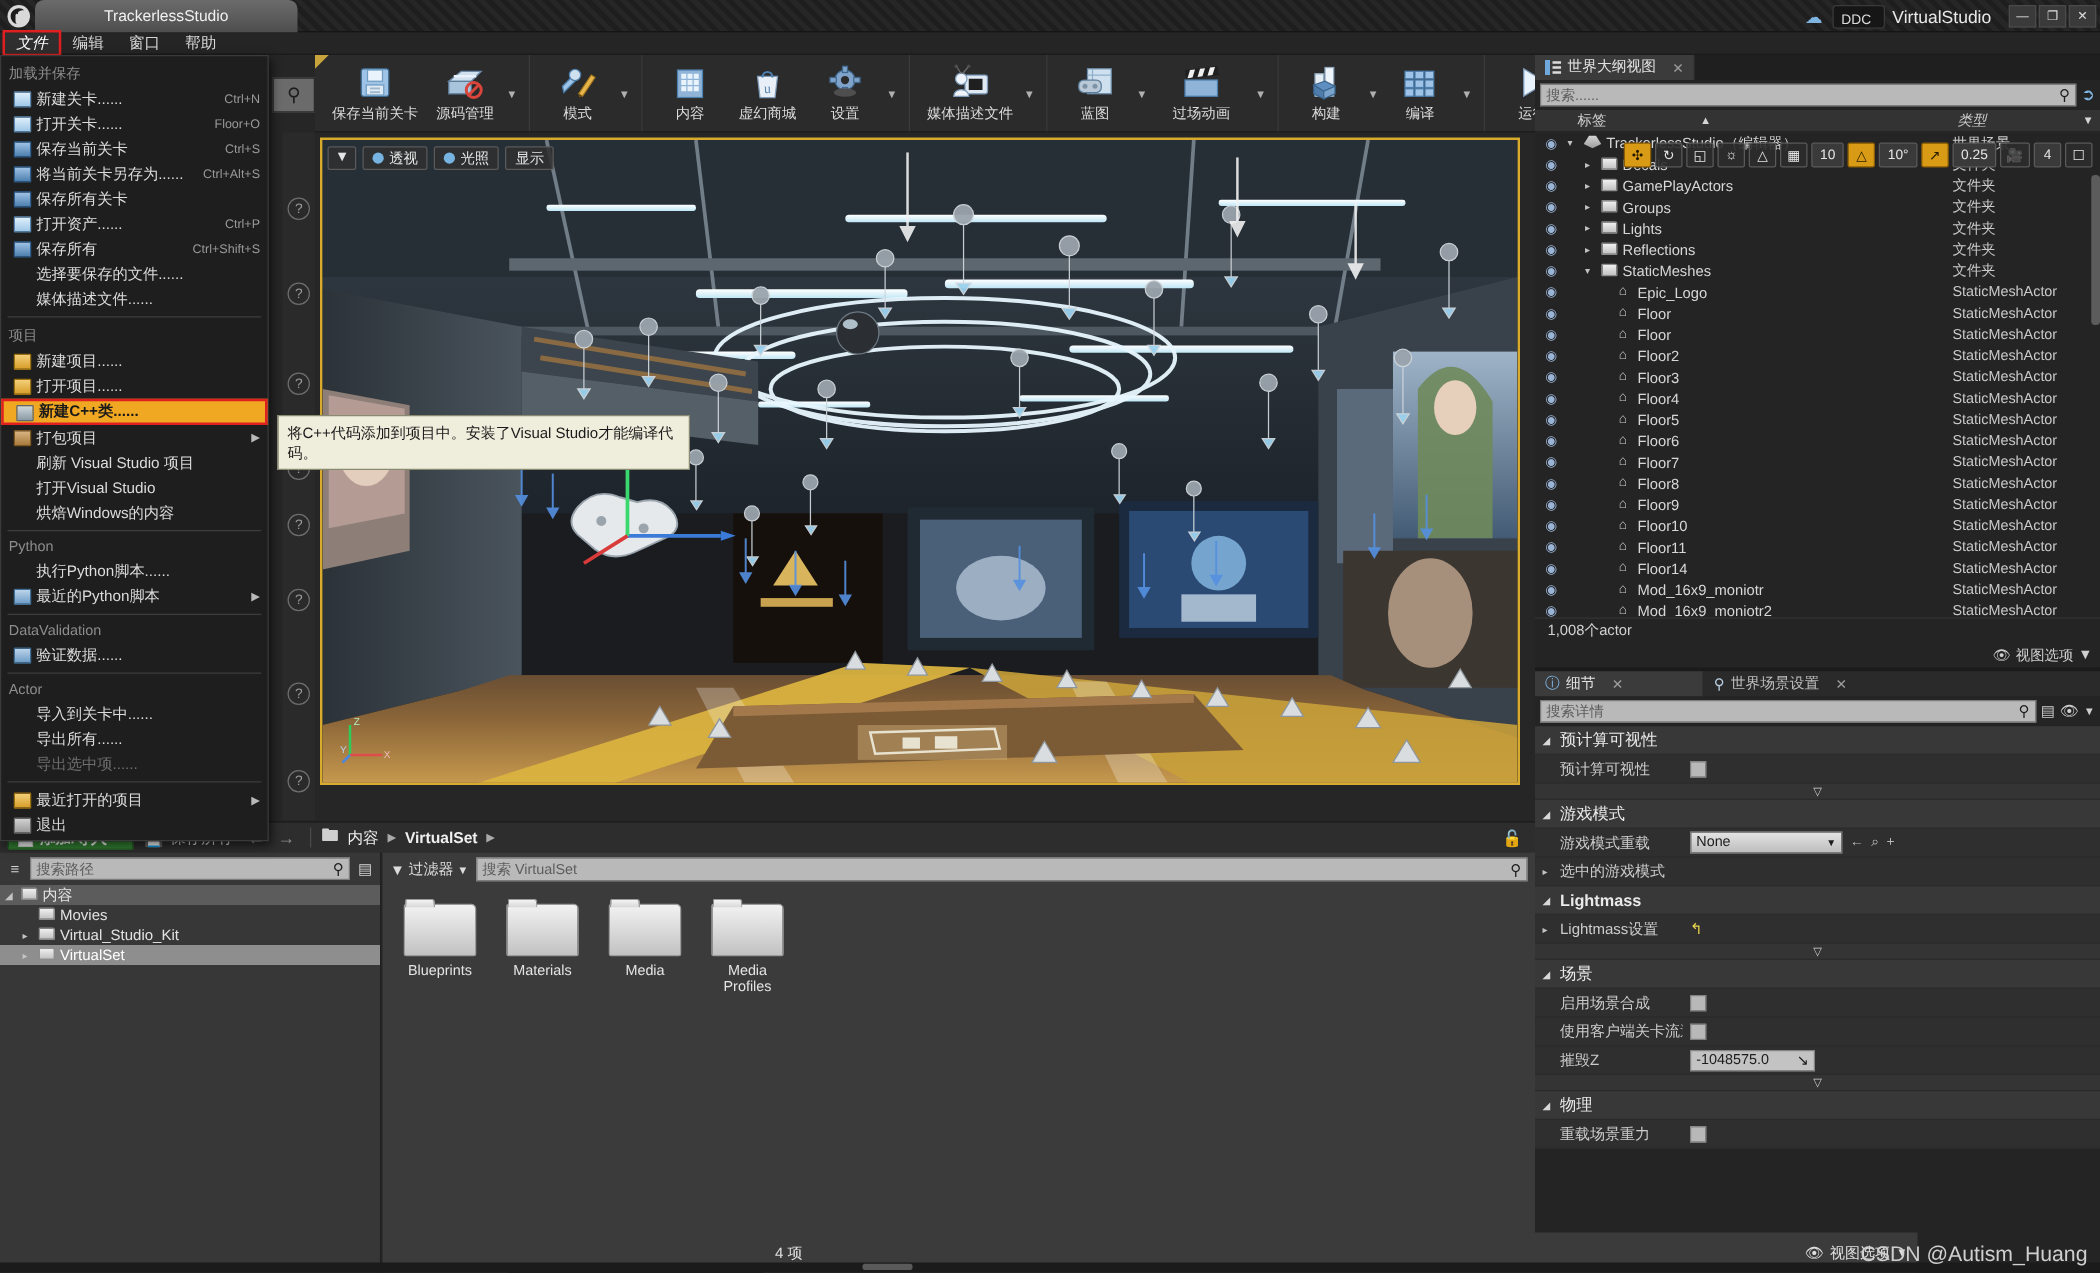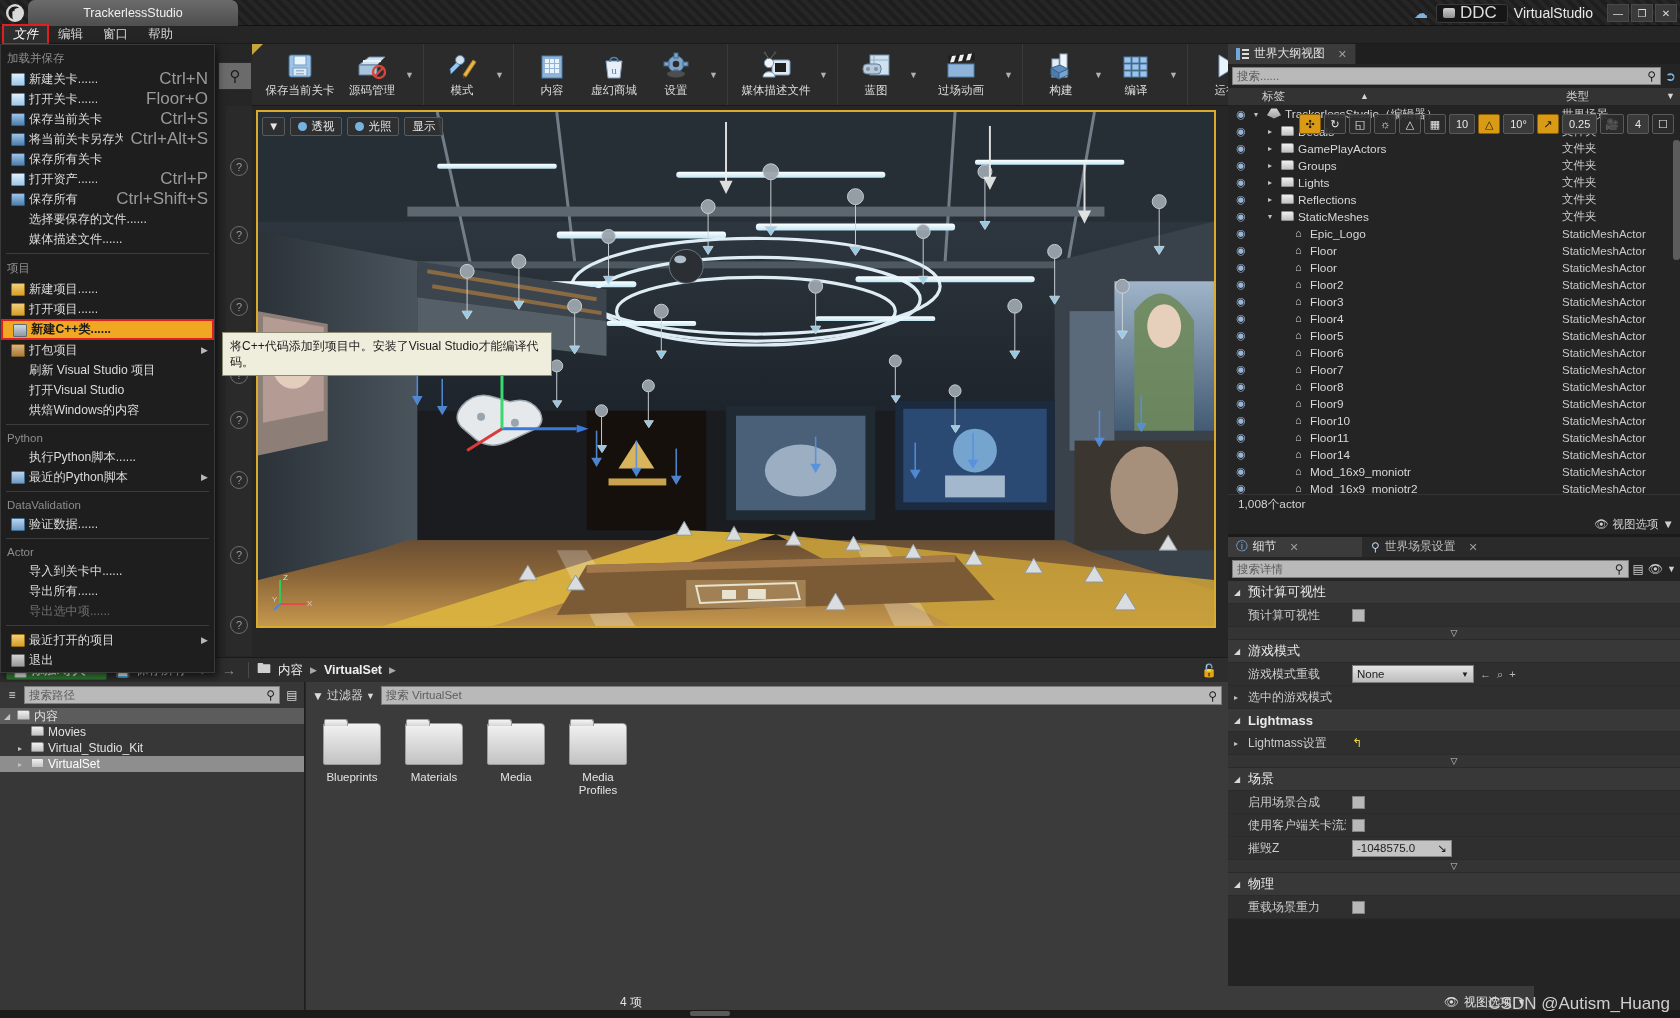--- a/index.html
+++ b/index.html
@@ -28,21 +28,21 @@
     background:linear-gradient(#6b6b6b,#4e4e4e);
     border-radius:7px 7px 0 0;
     display:flex; align-items:center; justify-content:center;
     color:#f0f0f0; font-size:12.5px;
   }
   .tb-right{ position:absolute; right:0; top:0; height:26px; display:flex; align-items:center; }
   .tb-cloud{ width:30px; text-align:center; color:#7fb3e0; font-size:14px; }
   .ddc-pill{
     background:#161616; border:1px solid #3a3a3a; border-radius:3px;
     height:19px; padding:0 10px 0 6px; display:flex; align-items:center; gap:5px;
-    color:#dcdcdc; font-size:17px; margin-right:6px;
+    color:#dcdcdc; font-size:11px; margin-right:6px;flex-direction:column;
   }
   .ddc-ico{ width:12px; height:10px; background:
       linear-gradient(#cfcfcf,#8f8f8f); border-radius:2px; display:inline-block; }
   .vs-label{ color:#e9e9e9; font-size:14px; margin-right:14px; }
   .wbtns{ display:flex; gap:2px; margin-right:3px; }
   .wbtn{ width:22px; height:18px; background:#3a3a3a; border:1px solid #4a4a4a;
          color:#ddd; font-size:10px; display:flex; align-items:center; justify-content:center; }
   .wbtn.close{ background:#3a3a3a; }
 
   
@@ -61,21 +61,21 @@
     padding:3px 0 2px 0;
     box-shadow:2px 3px 8px rgba(0,0,0,.65);
   }
   .dd-section{ color:#8d8d8d; font-size:11.5px; padding:3px 0 3px 6px; }
   .dd-row{
     height:20px; display:flex; align-items:center; padding:0 6px 0 6px;
     color:#dcdcdc; font-size:12.2px; position:relative;
   }
   .dd-row .ic{ width:22px; min-width:22px; text-align:center; font-size:12px; }
   .dd-row .lbl{ flex:1; white-space:nowrap; overflow:hidden; }
-  .dd-row .sc{ color:#9a9a9a; font-size:17px; margin-left:8px; }
+  .dd-row .sc{ color:#9a9a9a; font-size:10px; margin-left:8px; }
   .dd-row .arw{ color:#b9b9b9; font-size:9px; margin-left:6px; }
   .dd-row.noic .lbl{ margin-left:22px; }
   .dd-row.disabled .lbl{ color:#6e6e6e; }
   .dd-row.hl{
     background:#f0a722; border:2px solid #e02020; height:21px;
   }
   .dd-row.hl .lbl{ color:#1a1a1a; font-weight:bold; }
   .dd-sep{ height:1px; background:#3d3d3d; margin:4px 5px; }
   .tip{
     position:absolute; left:222px; top:332px; width:330px;
@@ -167,21 +167,21 @@
     position:relative;
   }
   .inp .mag{ position:absolute; right:4px; color:#1d1d1d; font-size:12px; }
   .outl-head{
     display:flex; height:18px; background:#333; border-bottom:1px solid #222;
     align-items:center; color:#cfcfcf; font-size:11.5px;
   }
   .oh-eye{ width:26px; }
   .oh-lbl{ flex:1; padding-left:8px; position:relative; }
   .oh-lbl .caret{ position:absolute; left:106px; top:2px; color:#d6d6d6; font-size:9px; }
-  .oh-type{ width:118px; padding-left:4px; position:relative; }
+  .oh-type{ width:118px; padding-left:4px; position:relative;font-style:italic; }
   .oh-type .caret{ position:absolute; right:5px; top:2px; color:#d6d6d6; font-size:9px; }
   .outl-list{ height:388px; overflow:hidden; }
   .orow{ display:flex; height:17px; align-items:center; font-size:11.8px; color:#d7d7d7; }
   .orow .eye{ width:26px; text-align:center; color:#9ab4d6; font-size:11px; }
   .orow .nm{ flex:1; display:flex; align-items:center; gap:4px; }
   .orow .tw{ width:118px; color:#c9c9c9; font-size:11.5px; white-space:nowrap; overflow:hidden; }
   .tri{ color:#c3c3c3; font-size:8px; width:9px; display:inline-block; }
   .fold-ic{ width:13px; height:10px; background:linear-gradient(#f0f0f0,#c2c2c2);
             border:1px solid #8d8d8d; border-radius:1px 2px 1px 1px; display:inline-block; }
   .mesh-ic{ width:11px; height:11px; display:inline-block; color:#c9c9c9; font-size:11px; line-height:11px;}

